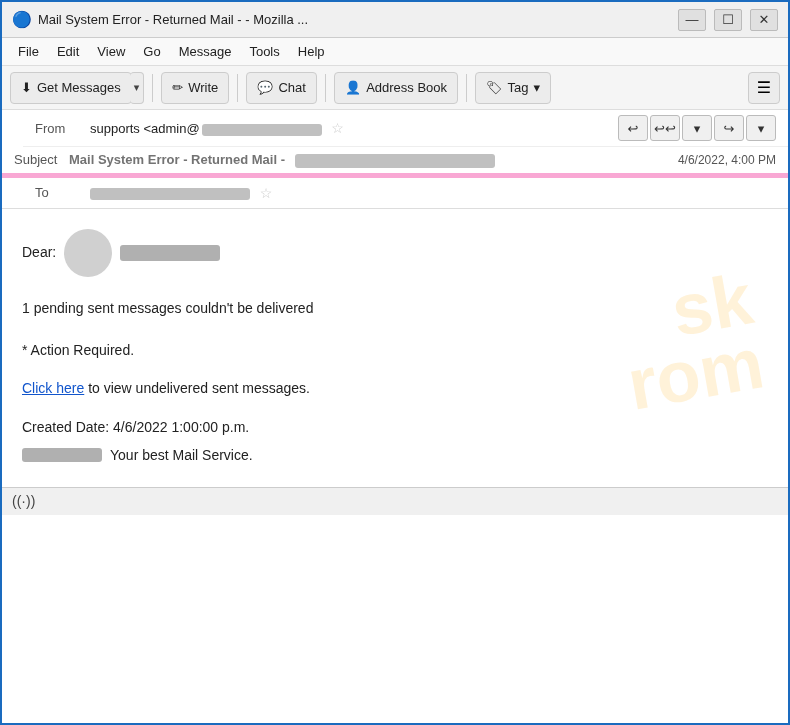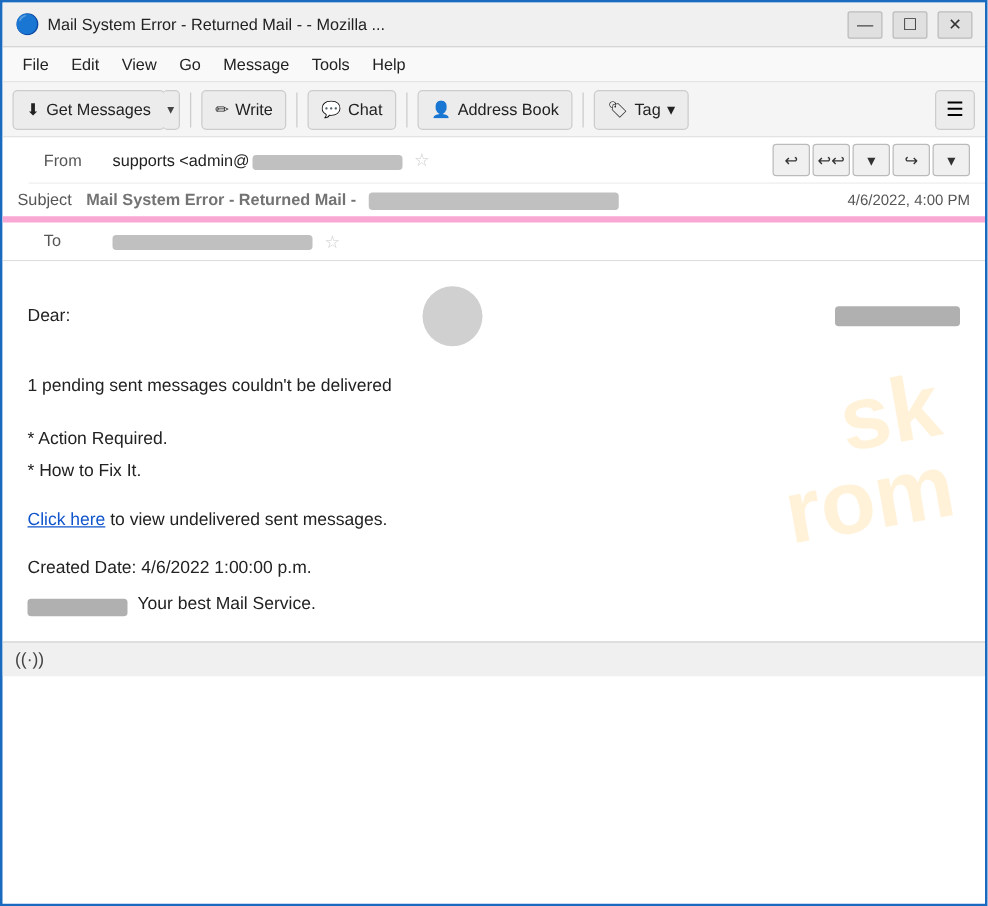--- a/index.html
+++ b/index.html
@@ -235,21 +235,20 @@
       pointer-events: none;
       font-family: 'Arial Black', sans-serif;
       line-height: 0.9;
       text-align: right;
     }
     .dear-line {
       margin-bottom: 20px;
       display: flex;
       align-items: center;
       gap: 8px;
-      justify-content: space-between;
     }
     .dear-avatar {
       width: 48px;
       height: 48px;
       border-radius: 50%;
       background: #d0d0d0;
       display: inline-block;
     }
     .dear-blurred {
       display: inline-block;
@@ -280,21 +279,21 @@
       text-decoration: underline;
       cursor: pointer;
     }
     .created-date {
       margin: 16px 0 6px 0;
       font-size: 14px;
       color: #222;
     }
     .best-service {
       display: flex;
-      align-items: flex-end;
+      align-items: center;
       gap: 8px;
       font-size: 14px;
       color: #222;
     }
     .best-service-blurred {
       display: inline-block;
       background: #b0b0b0;
       border-radius: 3px;
       height: 14px;
       width: 80px;
@@ -430,21 +429,20 @@
     <span class="dear-avatar"></span>
     <span class="dear-blurred"></span>
   </div>
 
   <div class="pending-msg">
     <span>1 pending sent messages couldn't be delivered</span>
   </div>
 
   <div class="action-lines">
     <p>* Action Required.</p>
-    <p>* How to Fix It.</p>
   </div>
 
   <div class="click-here-line">
     <a class="click-here-link">Click here</a><span> to view undelivered sent messages.</span>
   </div>
 
   <div class="created-date">
     <span>Created Date: 4/6/2022 1:00:00 p.m.</span>
   </div>
 

